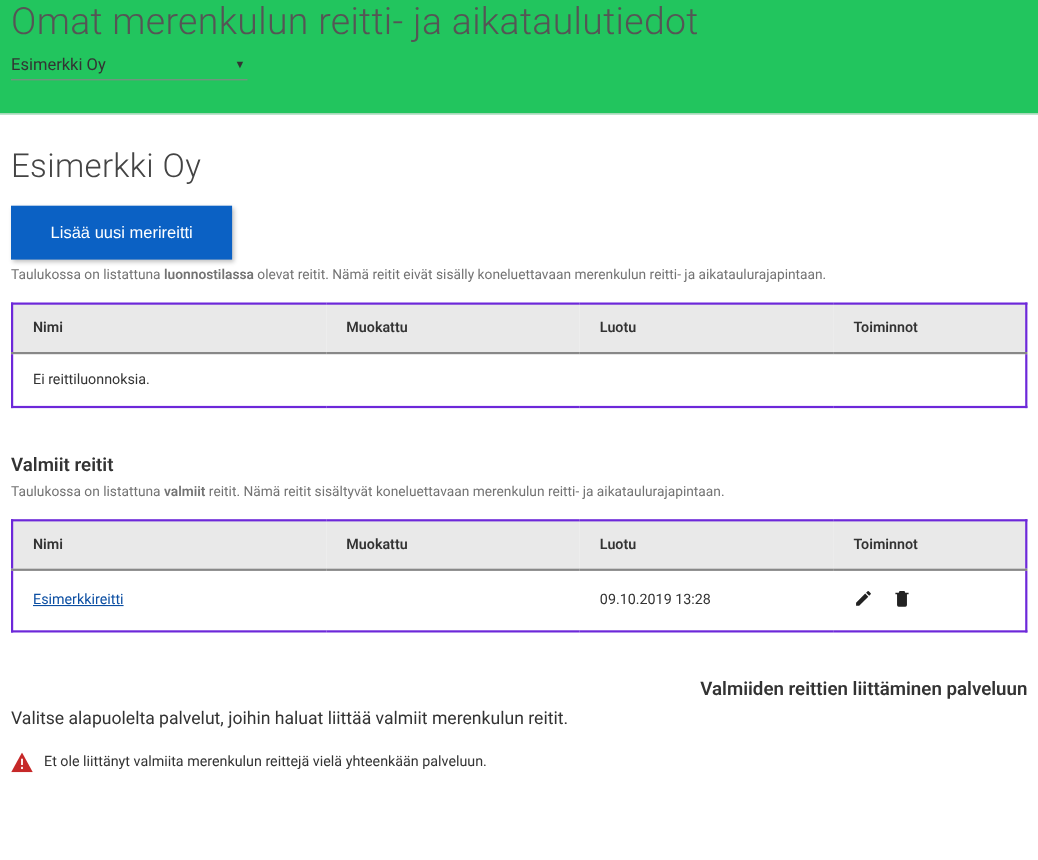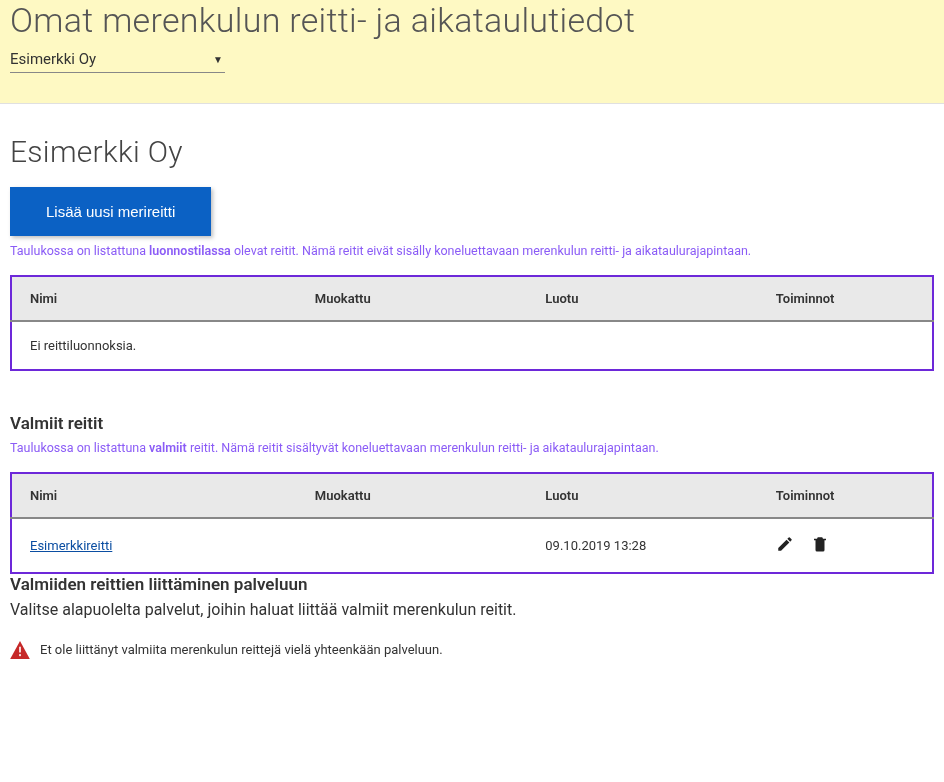--- a/index.html
+++ b/index.html
@@ -1,38 +1,38 @@
 <!DOCTYPE html>
 <html><head>
   <meta charset="utf-8">
   <style>
     * { box-sizing: border-box; margin: 0; padding: 0; }
     body { font-family: -apple-system, BlinkMacSystemFont, "Segoe UI", Roboto, Arial, sans-serif; background: #fff; color: #333; width: 944px; }
-    .header-section { background: #fef9c3; padding: 0 10px 30px 10px; border-bottom: 1px solid #e0e0e0; }
+    .header-section { background: #22c55e; padding: 0 10px 30px 10px; border-bottom: 1px solid #e0e0e0; }
     .page-title { font-size: 34px; font-weight: 300; color: #555; padding-top: 0; letter-spacing: 0.3px; }
     .provider-label { font-size: 15px; font-weight: 600; margin-top: 12px; color: #333; }
     .provider-select { display: inline-flex; align-items: center; justify-content: space-between; width: 215px; border-bottom: 1px solid #888; margin-top: 8px; padding: 2px 2px 4px 0; cursor: pointer; font-size: 15px; color: #333; }
     .provider-select .triangle { font-size: 10px; }
     .main-section { padding: 20px 10px 10px 10px; }
     .company-heading { font-size: 30px; font-weight: 300; color: #444; margin-top: 10px; letter-spacing: 0.3px; }
     .add-route-btn { display: inline-block; background: #0b61c4; color: #fff; border: none; padding: 16px 36px; font-size: 15px; font-weight: 500; margin-top: 18px; cursor: pointer; box-shadow: 2px 2px 4px rgba(0,0,0,0.25); }
     .section-heading { font-size: 17px; font-weight: 600; margin-top: 42px; color: #333; }
-    .section-desc { font-size: 12.5px; color: #8b5cf6; margin-top: 6px; line-height: 1.5; }
+    .section-desc { font-size: 12.5px; color: #737373; margin-top: 6px; line-height: 1.5; }
     .section-desc b { font-weight: 600; }
     table.route-table { width: 100%; border-collapse: collapse; margin-top: 14px; border: 2px solid #6d28d9; }
     table.route-table thead { background: #e9e9e9; border-bottom: 2px solid #888; }
     table.route-table th { text-align: left; font-size: 13px; font-weight: 600; padding: 14px 18px; color: #333; }
     table.route-table td { padding: 16px 18px; font-size: 13px; color: #333; border-top: 1px solid #eee; }
     .col-name { width: 31%; }
     .col-mod { width: 25%; }
     .col-created { width: 25%; }
     .col-actions { width: 19%; }
     .route-link { color: #0b4ea2; text-decoration: underline; cursor: pointer; }
     .actions-cell svg { cursor: pointer; margin-right: 14px; }
-    .attach-heading { font-size: 17px; font-weight: 600; color: #333; }
+    .attach-heading { font-size: 17px; font-weight: 600; margin-top: 42px; color: #333; text-align: right; }
     .attach-desc { font-size: 16px; color: #333; margin-top: 6px; }
     .warning-row { display: flex; align-items: center; margin-top: 22px; font-size: 13px; color: #333; }
     .warning-row svg { margin-right: 10px; flex-shrink: 0; }
   </style>
 </head>
 <body>
 
 <div class="header-section">
   <h1 class="page-title">Omat merenkulun reitti- ja aikataulutiedot</h1>
   <div class="provider-select">

